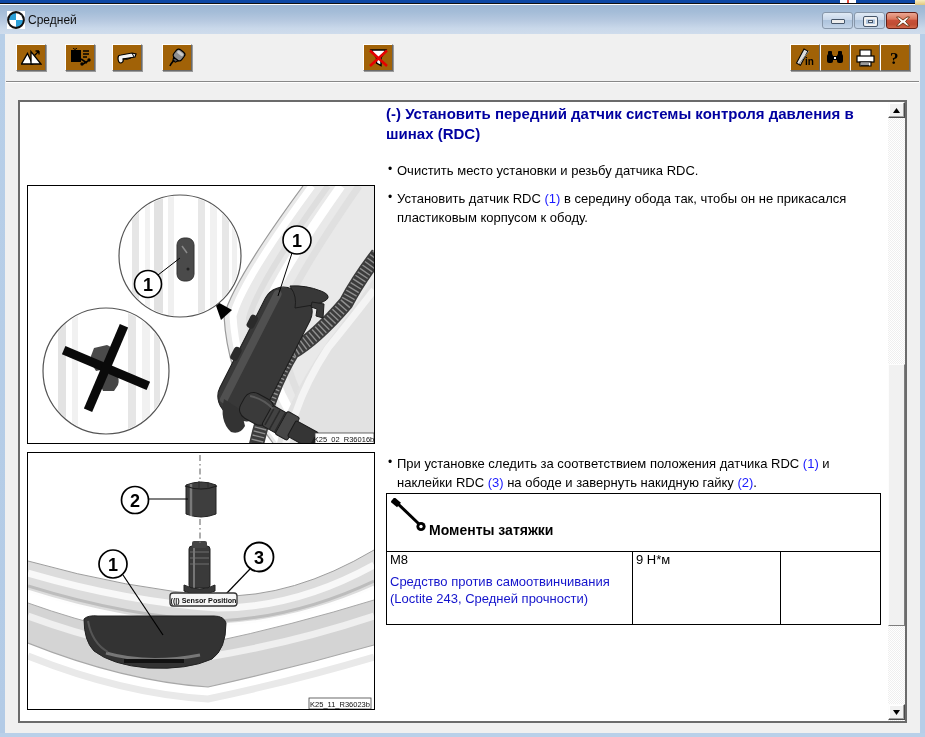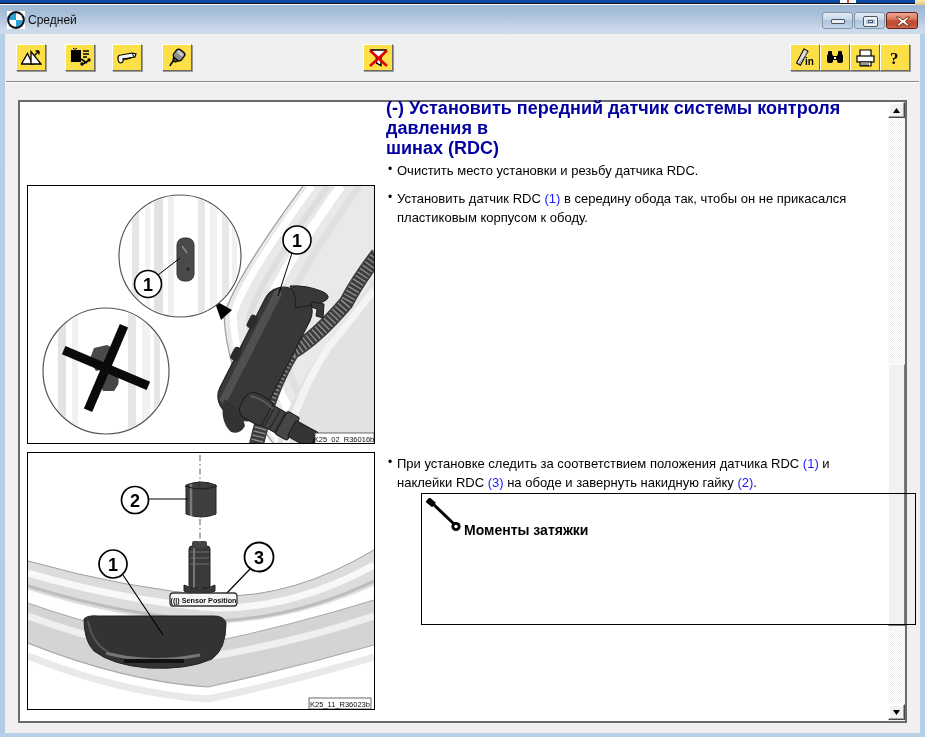--- a/index.html
+++ b/index.html
@@ -25,21 +25,21 @@
 #btnclose { left:886px; width:32px; border:1px solid #641f16;
   background:linear-gradient(180deg,#eba793 0%,#db7a5f 40%,#c8503a 50%,#bf4c33 75%,#d2684b 100%); }
 #btnmin .bar { left:8px; top:6px; width:14px; height:5px; background:#ededed; border:1px solid #46566a; border-radius:1px; }
 
 
 #leftedge { left:0; top:34px; width:5px; height:699px; background:linear-gradient(180deg,#b8cfe8,#b3cbe6); }
 #rightedge { left:920px; top:34px; width:5px; height:699px; background:#b7cee8; }
 #bottomedge { left:0; top:733px; width:925px; height:4px; background:#b9d0e9; }
 
 
-.tbtn { top:44px; width:30px; height:27px; background:#fde047;
+.tbtn { top:44px; width:30px; height:27px; background:#a16207;
   border:1px solid; border-color:#ffffff #6a6a6a #6a6a6a #ffffff;
   box-shadow:1px 1px 0 #9a9a9a; }
 .tbtn svg { position:absolute; left:4px; top:3px; }
 #tsep { left:6px; top:81px; width:913px; height:2px; border-top:1px solid #888; border-bottom:1px solid #fff; }
 
 
 #content { left:18px; top:100px; width:889px; height:623px; background:#fff; border:2px solid #6b6b6b; }
 
 
 #sbar { left:888px; top:102px; width:17px; height:619px;
@@ -50,30 +50,30 @@
 #sthumb { left:888px; top:364px; width:17px; height:262px; background:#f1f1f1;
   border:1px solid; border-color:#fdfdfd #7e7e7e #7e7e7e #fdfdfd; }
 .tri { position:absolute; left:4px; top:5px; }
 
 
 #fig1 { left:27px; top:185px; width:348px; height:259px; border:1px solid #000; background:#fff; }
 #fig2 { left:27px; top:452px; width:348px; height:258px; border:1px solid #000; background:#fff; }
 #fig1 svg, #fig2 svg { position:absolute; left:0; top:0; }
 
 
-#head { left:386px; top:98px; width:500px; font-size:18px; font-weight:bold; color:#0000a0; line-height:20px; }
+#head { left:386px; top:104px; width:500px; font-size:15px; font-weight:bold; color:#0000a0; line-height:20px; }
 .bullet { left:387px; width:505px; font-size:13px; color:#000; line-height:19px; padding-left:10px; }
 .bullet .dot { position:absolute; left:1px; top:-1px; font-size:12px; }
 #b1 { top:161px; } #b2 { top:189px; } #b3 { top:454px; }
 .ref { color:#1919ff; }
 b.rdc { font-weight:normal; }
 .blue2 { color:#1414cc; }
 
 
-#ttable { left:386px; top:493px; width:495px; height:132px; border-collapse:collapse;margin-left:35px; }
+#ttable { left:386px; top:493px; width:495px; height:132px; border-collapse:collapse; }
 #ttable td { border:1px solid #000; font-size:13px; color:#000; vertical-align:top; padding:0 3px; line-height:17px; }
 #ttable .r1 { height:48px; } #ttable .r2 { height:22px; } #ttable .r3 { height:61px; }
 </style>
 </head>
 <body>
 
 <div id="topstrip" class="abs">
     <div class="frag1 abs"></div>
     <div class="frag2 abs"></div>
     <div class="frag3 abs"></div>
@@ -369,14 +369,24 @@
 <g stroke="#000" fill="none">
               <path d="M4 3 L28 26" stroke-width="3"></path>
               <path d="M1.5 1.5 L8 7" stroke-width="6"></path>
               <circle cx="30" cy="28.5" r="4.6" fill="#000" stroke="none"></circle>
               <circle cx="30" cy="28.5" r="1.7" fill="#fff" stroke="none"></circle>
             </g>
 </svg>
 <span style="position:absolute;left:42px;top:29px;font-weight:bold;font-size:14px;line-height:14px;">Моменты затяжки</span>
 </td>
       </tr>
+<tr class="r3">
+<td style="width:246px;">
+          <div style="line-height:16px;">M8</div>
+          <div class="blue2" style="margin-top:5px;line-height:17px;">Средство против самоотвинчивания<br>(Loctite 243, Средней прочности)</div>
+        </td>
+<td style="width:148px;">
+          <div style="line-height:16px;">9 Н*м</div>
+        </td>
+<td></td>
+</tr>
 </tbody>
   </table>
 
 </body></html>

